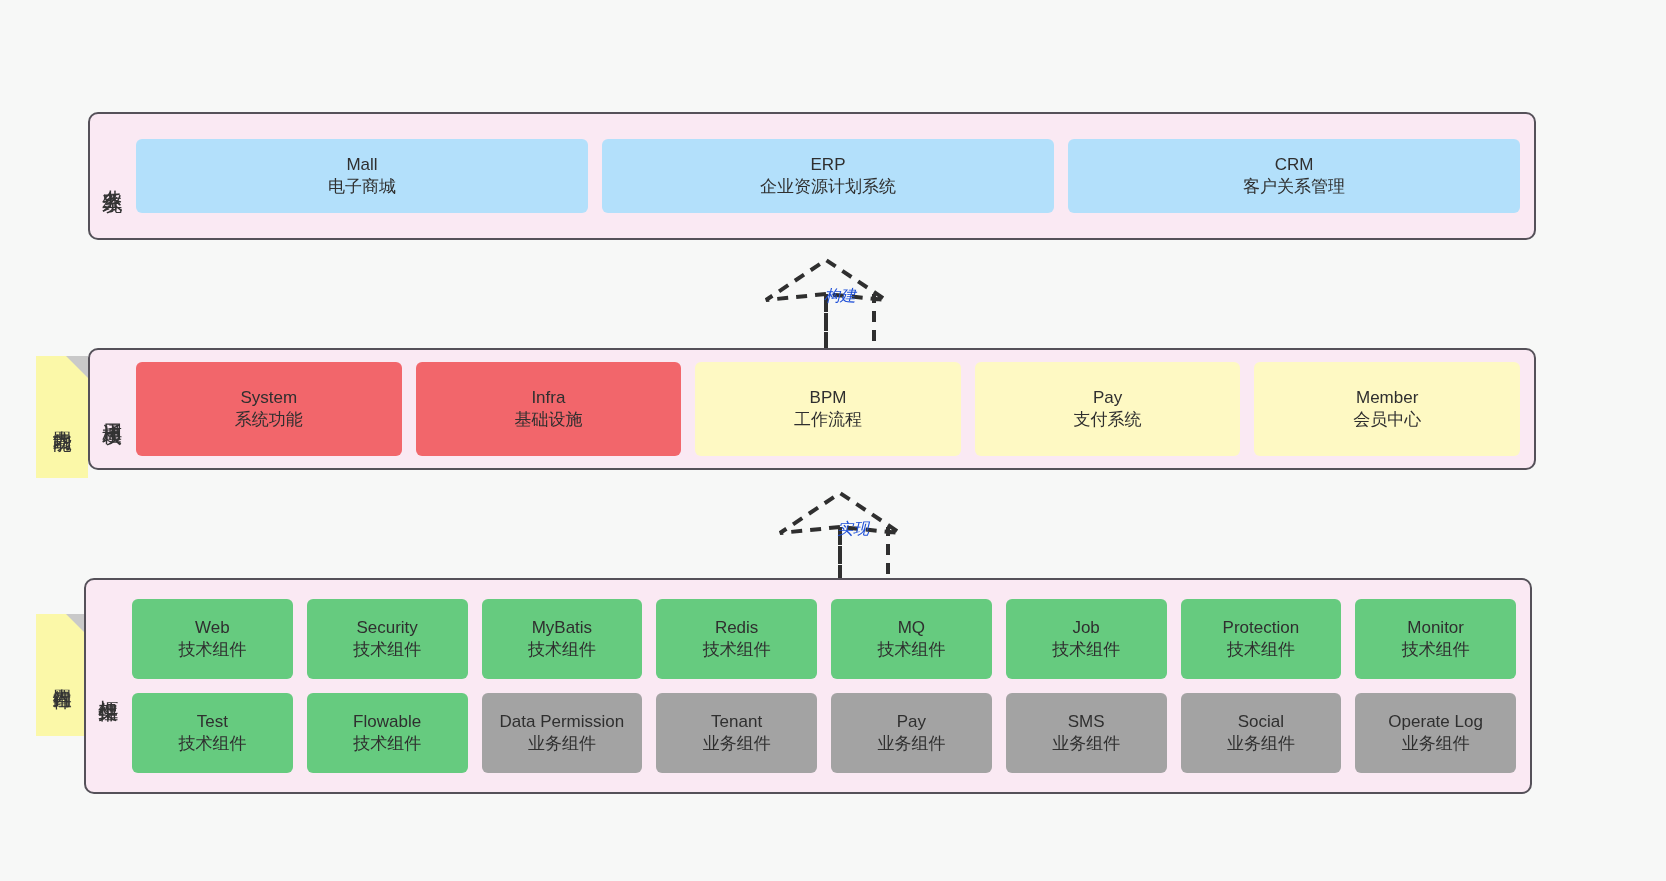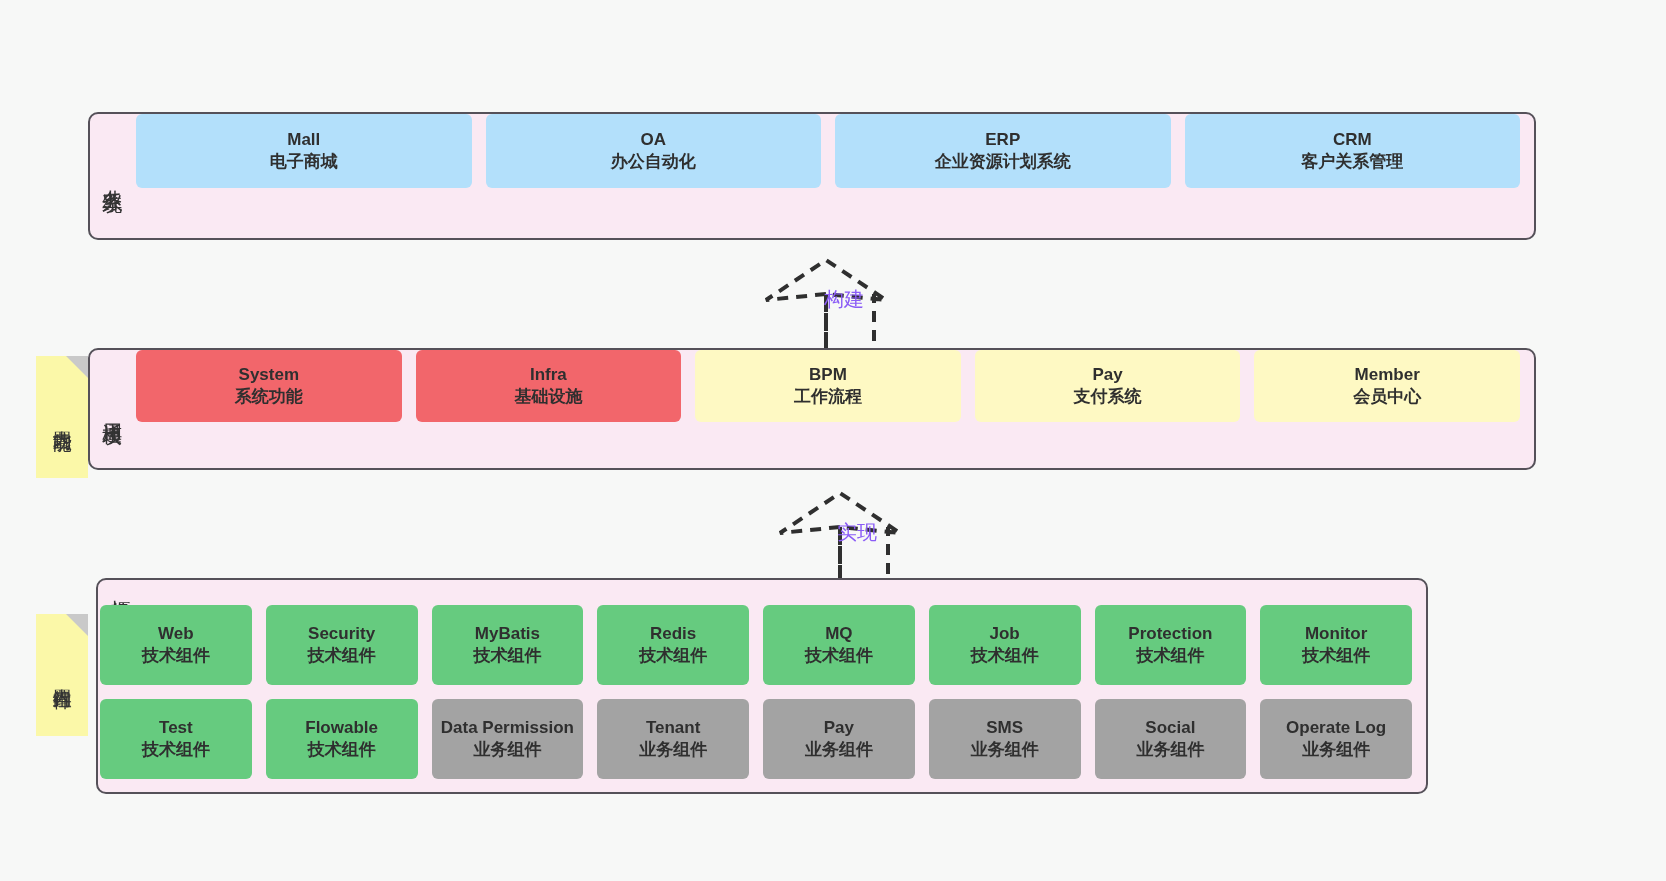--- a/index.html
+++ b/index.html
@@ -34,23 +34,23 @@
     letter-spacing:1px;
     color:#333;
     writing-mode:vertical-rl;
     text-orientation:upright;
     white-space:pre-line;
     padding:4px 0;
   }
   .layer-body{
     flex:1 1 auto;
     display:flex;
+    align-items:center;
     gap:14px;
     padding:0 14px 0 2px;
-    font-weight:bold;
   }
   .layer-body.grid2{
     flex-direction:column;
     justify-content:center;
     gap:14px;
   }
   .row{
     display:flex;
     gap:14px;
     width:100%;
@@ -69,21 +69,21 @@
     line-height:1.32;
     color:#2f2f2f;
     box-sizing:border-box;
     padding:4px 6px;
     min-width:0;
   }
   .node .n-en{ font-size:17px; }
   .node .n-cn{ font-size:17px; }
 
   .sys  .node{ height:74px; background:#b3e0fb; }
-  .mod  .node{ height:72px; }
+  .mod  .node{ height:94px; }
   .fw   .node{ height:80px; }
 
   .c-blue   { background:#b3e0fb; }
   .c-red    { background:#f2666b; }
   .c-pink   { background:#fef9c3; }
   .c-green  { background:#66cb7f; }
   .c-lgreen { background:#a3a3a3; }
 
   
   .note{
@@ -107,43 +107,40 @@
     width:0;height:0;
     border-left:22px solid transparent;
     border-top:22px solid #c9c9c9;
   }
 
   
   .uml{ position:absolute; }
   .uml svg{ display:block; overflow:visible; }
   .uml-label{
     position:absolute;
-    font-size:20px;
-    color:#8b5cf6;
+    font-size:16px;
+    color:#1d4ed8;
     background:transparent;
     white-space:nowrap;
+    font-style:italic;
   }
 </style>
 </head>
 <body>
 
 <div class="canvas">
 
   <div class="layer sys" style="left:88px;top:112px;width:1448px;height:128px;">
     <div class="layer-title">业务系统</div>
     <div class="layer-body">
       <div class="node c-blue">
         <span class="n-en">Mall</span>
         <span class="n-cn">电子商城</span>
       </div>
       <div class="node c-blue">
-        <span class="n-en">OA</span>
-        <span class="n-cn">办公自动化</span>
-      </div>
-      <div class="node c-blue">
         <span class="n-en">ERP</span>
         <span class="n-cn">企业资源计划系统</span>
       </div>
       <div class="node c-blue">
         <span class="n-en">CRM</span>
         <span class="n-cn">客户关系管理</span>
       </div>
     </div>
   </div>
 
@@ -190,21 +187,21 @@
       <path d="M 70 94 L 70 38 M 70 38 L 10 44 L 70 4 L 130 44 L 70 38 M 70 38 L 70 94 M 70 94 L 118 94 L 118 38" fill="none" stroke="#2f2f2f" stroke-width="4" stroke-dasharray="11,8" stroke-linecap="butt" stroke-linejoin="miter"></path>
     </svg>
     <div class="uml-label" style="left:67px;top:30px;">实现</div>
   </div>
 
   <div class="note" style="left:36px;top:614px;width:52px;height:122px;">
     <span class="fold"></span>
     <span>内置组件</span>
   </div>
 
-  <div class="layer fw" style="left:96px;top:578px;width:1332px;height:216px;flex-direction:column;">
+  <div class="layer fw" style="left:84px;top:578px;width:1448px;height:216px;">
     <div class="layer-title">框架组件</div>
     <div class="layer-body grid2">
 
       <div class="row">
         <div class="node c-green">
           <span class="n-en">Web</span>
           <span class="n-cn">技术组件</span>
         </div>
         <div class="node c-green">
           <span class="n-en">Security</span>

